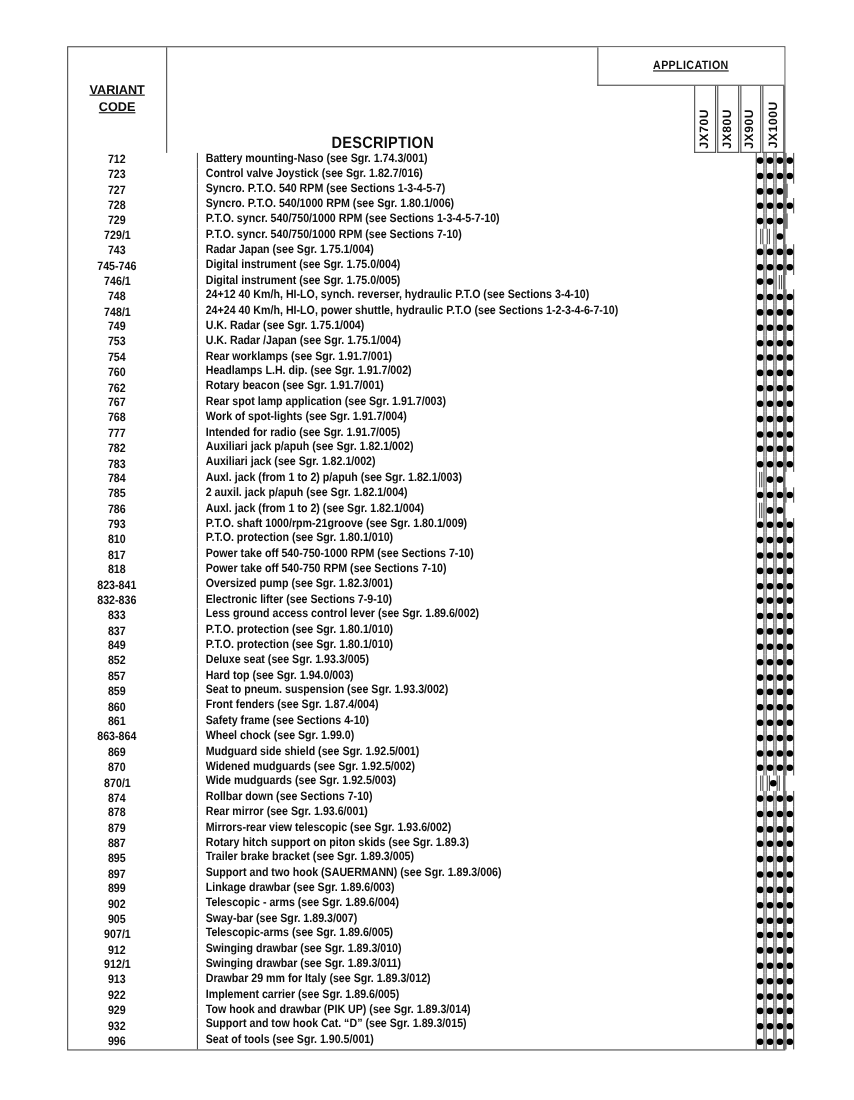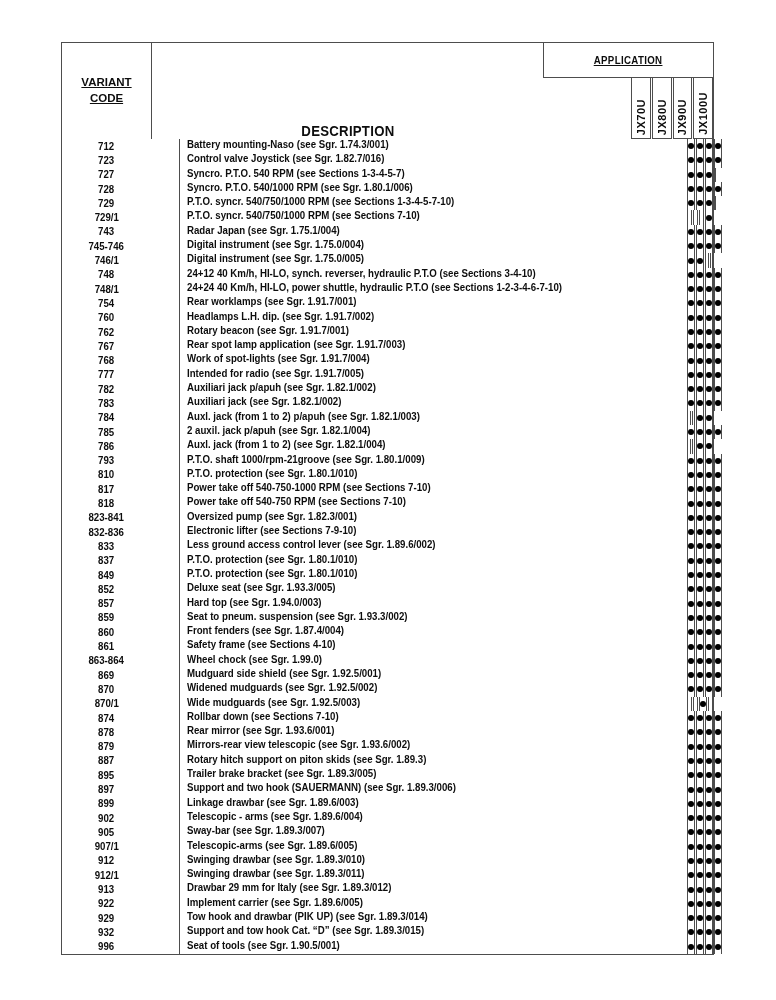--- a/index.html
+++ b/index.html
@@ -294,20 +294,64 @@
             <div class="c-app">
               <span class="dot" title="●"></span>
             </div>
             <div class="c-app">
               <span class="dot" title="●"></span>
             </div>
           </div>
         </div>
         <div class="trow">
           <div class="c-code">
+            <span class="txt cond-c">749</span>
+          </div>
+          <div class="c-desc">
+            <span class="txt cond">U.K. Radar (see Sgr. 1.75.1/004)</span>
+          </div>
+          <div class="c-apps">
+            <div class="c-app">
+              <span class="dot" title="●"></span>
+            </div>
+            <div class="c-app">
+              <span class="dot" title="●"></span>
+            </div>
+            <div class="c-app">
+              <span class="dot" title="●"></span>
+            </div>
+            <div class="c-app">
+              <span class="dot" title="●"></span>
+            </div>
+          </div>
+        </div>
+        <div class="trow">
+          <div class="c-code">
+            <span class="txt cond-c">753</span>
+          </div>
+          <div class="c-desc">
+            <span class="txt cond">U.K. Radar /Japan (see Sgr. 1.75.1/004)</span>
+          </div>
+          <div class="c-apps">
+            <div class="c-app">
+              <span class="dot" title="●"></span>
+            </div>
+            <div class="c-app">
+              <span class="dot" title="●"></span>
+            </div>
+            <div class="c-app">
+              <span class="dot" title="●"></span>
+            </div>
+            <div class="c-app">
+              <span class="dot" title="●"></span>
+            </div>
+          </div>
+        </div>
+        <div class="trow">
+          <div class="c-code">
             <span class="txt cond-c">754</span>
           </div>
           <div class="c-desc">
             <span class="txt cond">Rear worklamps (see Sgr. 1.91.7/001)</span>
           </div>
           <div class="c-apps">
             <div class="c-app">
               <span class="dot" title="●"></span>
             </div>
             <div class="c-app">

